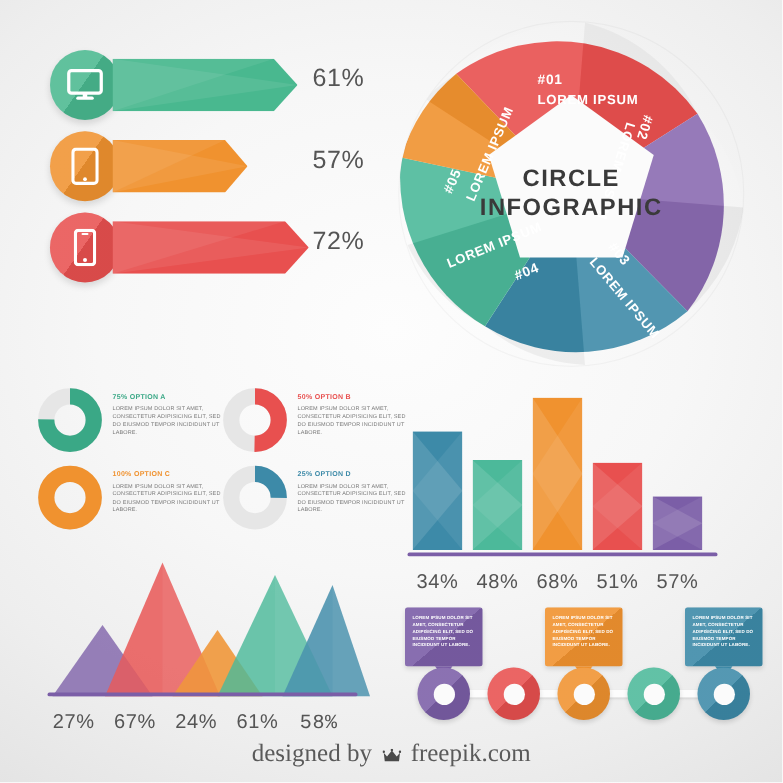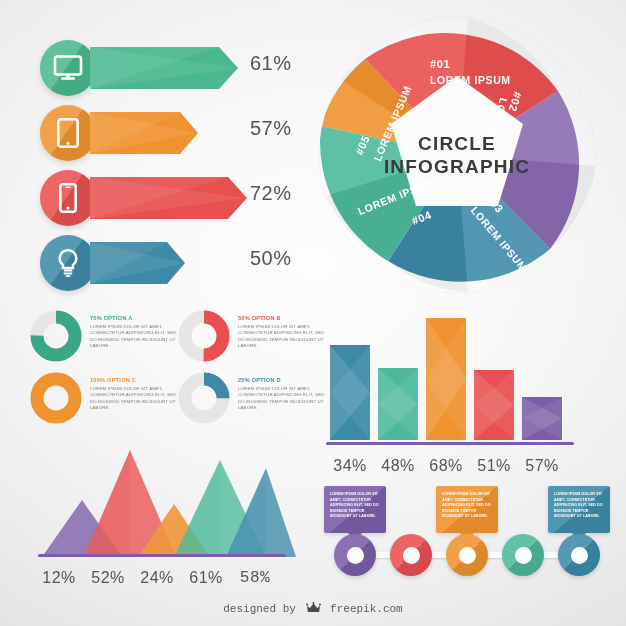--- a/index.html
+++ b/index.html
@@ -99,21 +99,21 @@
   .bubble .sheen{position:absolute;inset:0;
           background:linear-gradient(140deg, rgba(255,255,255,.10) 0 52%, rgba(0,0,0,.06) 52% 100%);}
   .bubble p{position:relative;z-index:2;margin:0;padding:6px 5px 0 6px;
           font-size:3.6px;line-height:5.6px;color:#fff;letter-spacing:.1px;
           font-family:"Liberation Sans",sans-serif;font-weight:700;}
   .bubble-tail{position:absolute;width:0;height:0;border-left:7px solid transparent;
           border-right:7px solid transparent;}
 
   
   #footer{position:absolute;left:0;bottom:9px;width:626px;text-align:center;
-          font-size:11px;color:#5a5a5a;font-family:Liberation Mono, monospace;}
+          font-size:20px;color:#5a5a5a;font-family:Liberation Serif, serif;}
   #footer .crown{display:inline-block;vertical-align:-2px;margin:0 3px;}
 </style>
 </head>
 <body>
 
 <div id="stage">
 
   <div class="abs" id="arrow-bars" style="left:40px;top:40px;width:250px;height:250px;">
 
     <div class="arrow-row" style="left:0;top:0;width:250px;">
@@ -165,39 +165,20 @@
       <div class="ar-bar" style="left:50px;width:157px;">
         <svg class="shape" viewBox="0 0 157 42" preserveAspectRatio="none">
           <polygon points="0,0 138,0 157,21 138,42 0,42" fill="#e8504f"></polygon>
           <polygon points="0,0 157,21 0,42" fill="#ffffff" opacity="0.08"></polygon>
           <polygon points="0,0 138,0 0,42" fill="#ffffff" opacity="0.07"></polygon>
         </svg>
       </div>
       <span class="ar-pct pct-label" style="left:210px;">72%</span>
     </div>
 
-    <div class="arrow-row" style="left:0;top:195px;width:250px;">
-      <div class="ar-icon" style="background:#3d8aa8;">
-        <span class="sheen"></span>
-        <svg width="24" height="30" viewBox="0 0 24 30" aria-hidden="true">
-          <path d="M12 2.2a8.2 8.2 0 0 0-5 14.7v3.1h10v-3.1A8.2 8.2 0 0 0 12 2.2Z" fill="none" stroke="#fff" stroke-width="2.4"></path>
-          <rect x="7.6" y="21.5" width="8.8" height="1.9" rx=".9" fill="#fff"></rect>
-          <rect x="7.6" y="24.5" width="8.8" height="1.9" rx=".9" fill="#fff"></rect>
-          <rect x="9.6" y="27.2" width="4.8" height="1.8" rx=".9" fill="#fff"></rect>
-        </svg>
-      </div>
-      <div class="ar-bar" style="left:50px;width:95px;">
-        <svg class="shape" viewBox="0 0 95 42" preserveAspectRatio="none">
-          <polygon points="0,0 77,0 95,21 77,42 0,42" fill="#3d8aa8"></polygon>
-          <polygon points="0,0 95,21 0,42" fill="#ffffff" opacity="0.08"></polygon>
-          <polygon points="0,0 77,0 0,42" fill="#ffffff" opacity="0.07"></polygon>
-        </svg>
-      </div>
-      <span class="ar-pct pct-label" style="left:210px;">50%</span>
-    </div>
   </div>
 
   <div id="circle-info">
     <svg width="278" height="278" viewBox="0 0 278 278" aria-hidden="true">
       <defs>
         <clipPath id="cclip">
             <circle cx="139" cy="139" r="138"></circle>
           </clipPath>
       </defs>
       <g clip-path="url(#cclip)">
@@ -367,22 +348,22 @@
       <polygon points="200,117 240,28 270,117" fill="#3d8aa8" opacity="0.82"></polygon>
 
       <polygon points="56,60 96,117 16,117" fill="#ffffff" opacity="0.05"></polygon>
       <polygon points="104,10 150,117 104,117" fill="#ffffff" opacity="0.06"></polygon>
       <polygon points="194,20 240,117 194,117" fill="#ffffff" opacity="0.06"></polygon>
       <polygon points="240,28 270,117 240,117" fill="#ffffff" opacity="0.05"></polygon>
     </svg>
 
     <div class="tri-axis"></div>
 
-    <div class="tri-lab pct-label" style="left:8px;">12%</div>
-    <div class="tri-lab pct-label" style="left:57px;">52%</div>
+    <div class="tri-lab pct-label" style="left:8px;">27%</div>
+    <div class="tri-lab pct-label" style="left:57px;">67%</div>
     <div class="tri-lab pct-label" style="left:106px;">24%</div>
     <div class="tri-lab pct-label" style="left:155px;">61%</div>
     <div class="tri-lab pct-label" style="left:204px;font-family:Liberation Mono, monospace;">58%</div>
   </div>
 
   <div id="timeline">
     <div class="tl-line"></div>
 
     <div class="bubble" style="left:6px;background:#7b5ea7;">
       <span class="sheen"></span>

